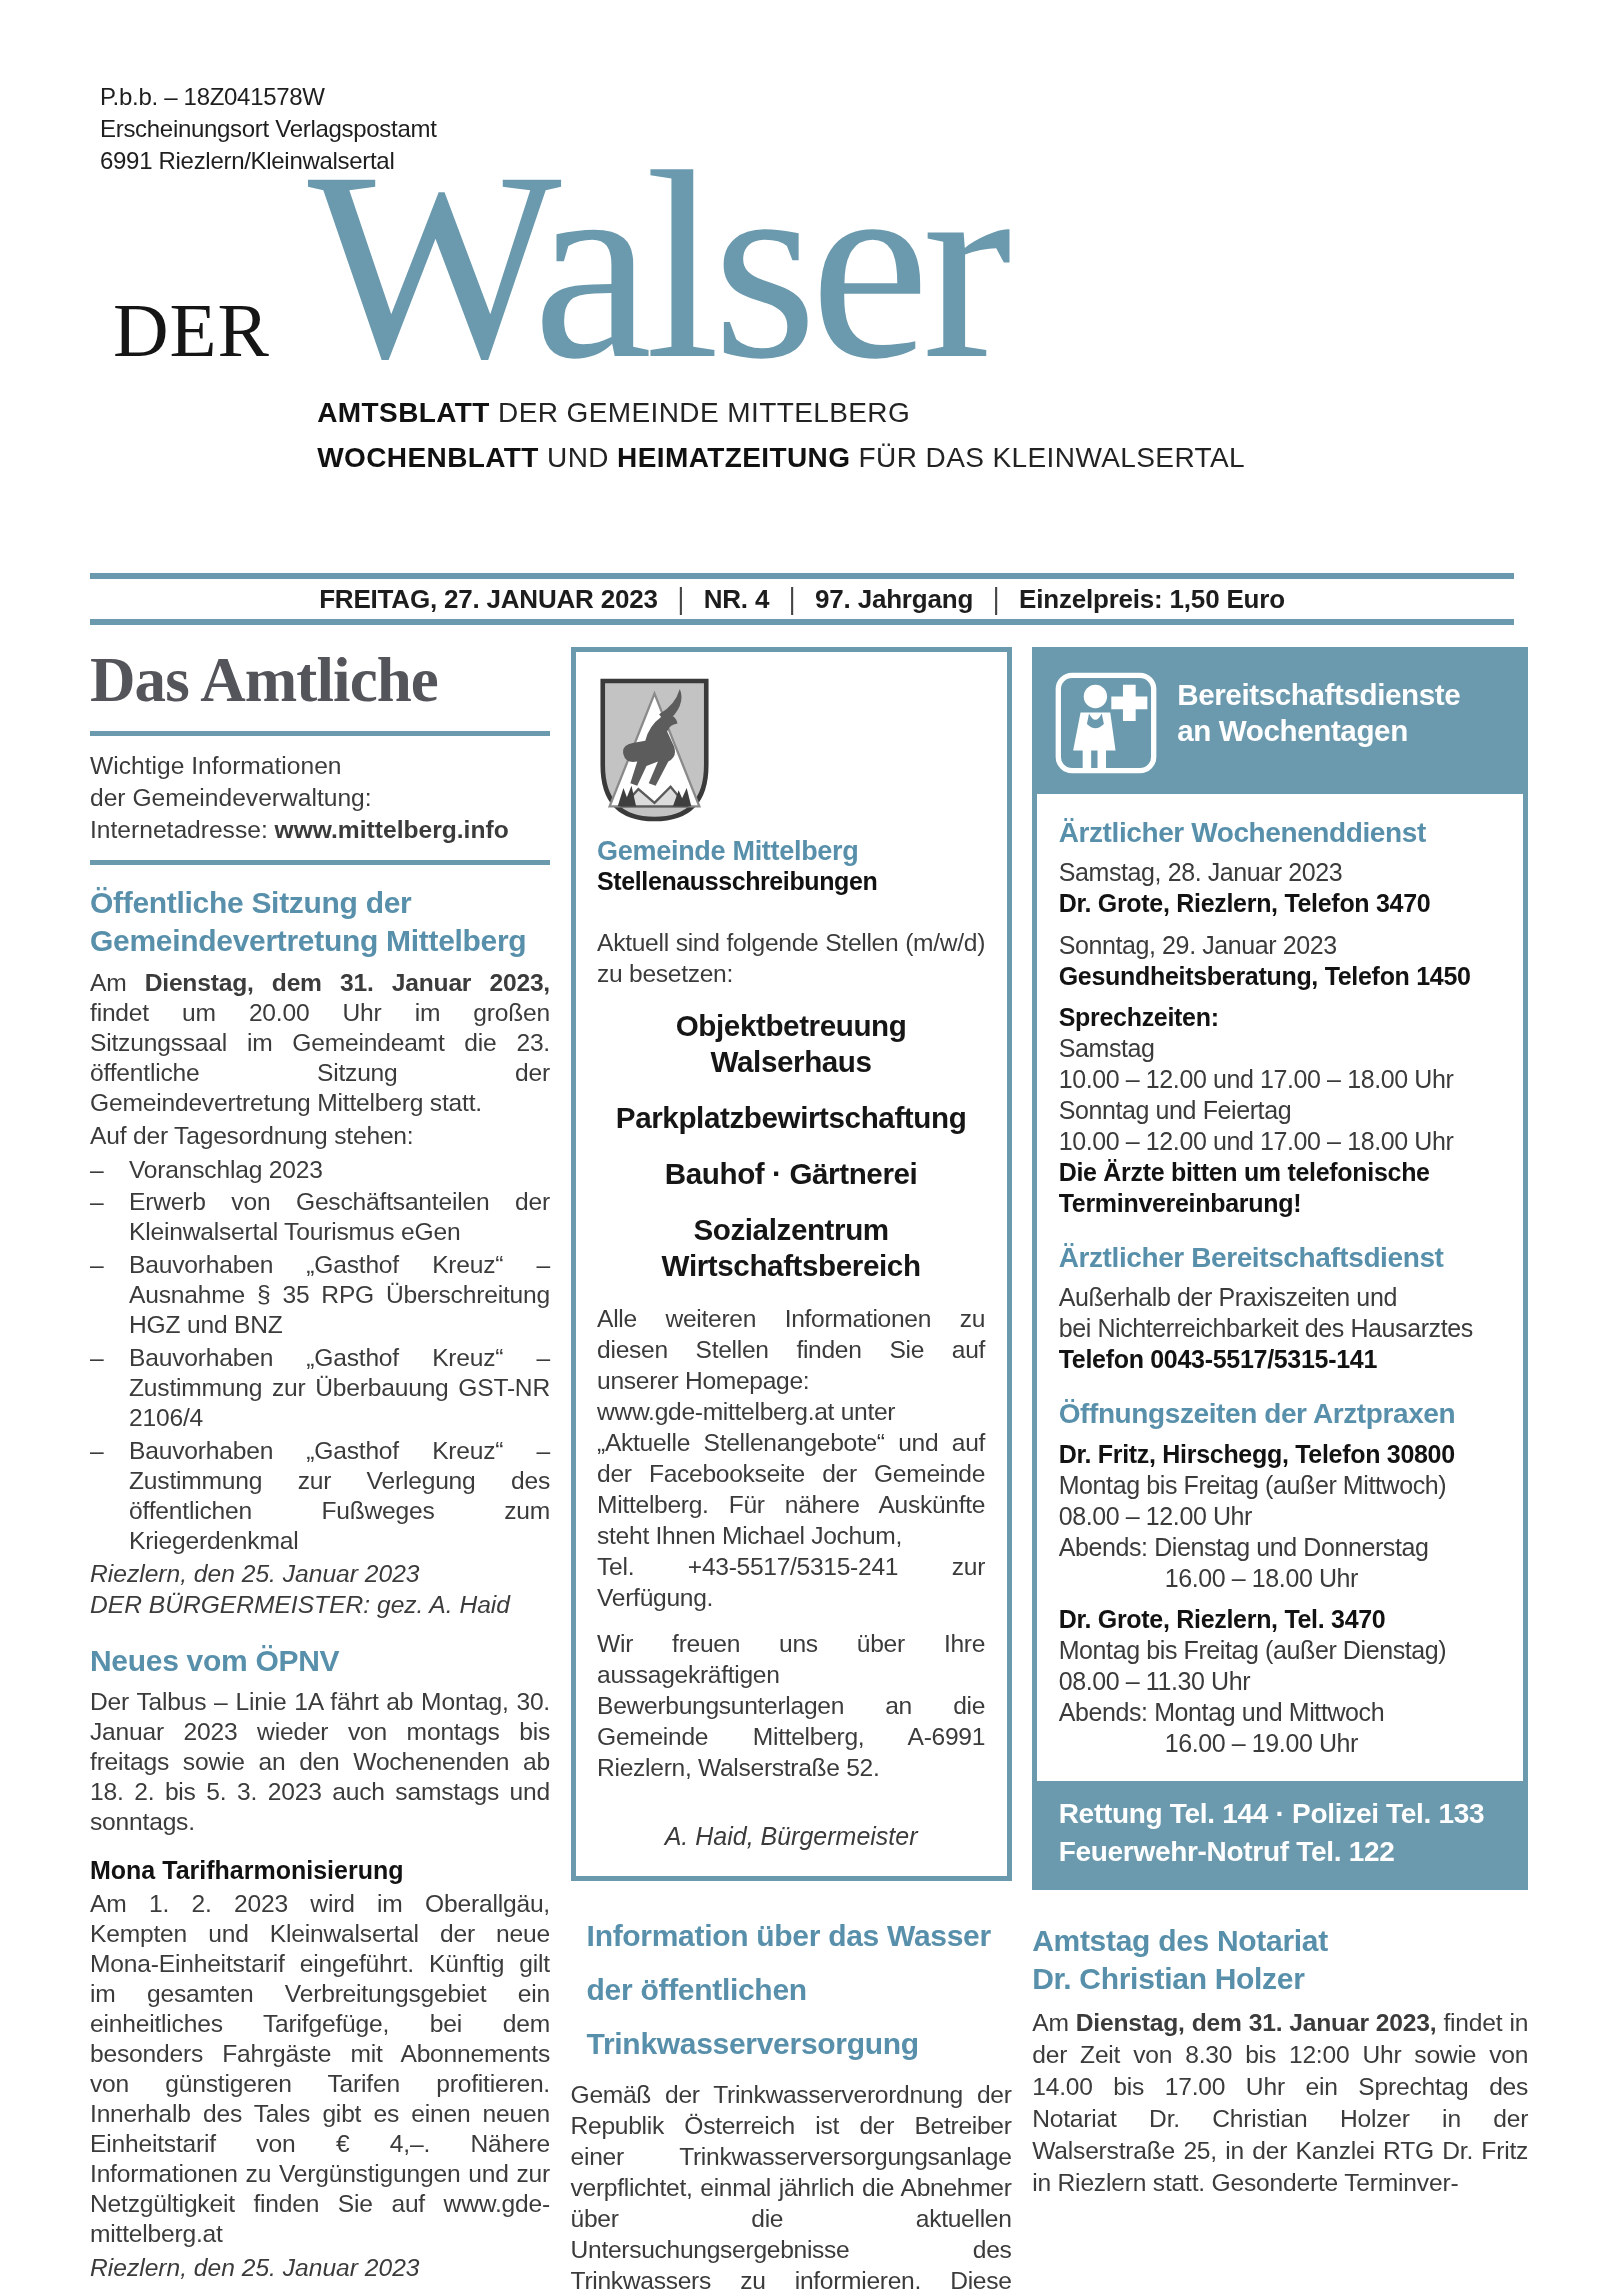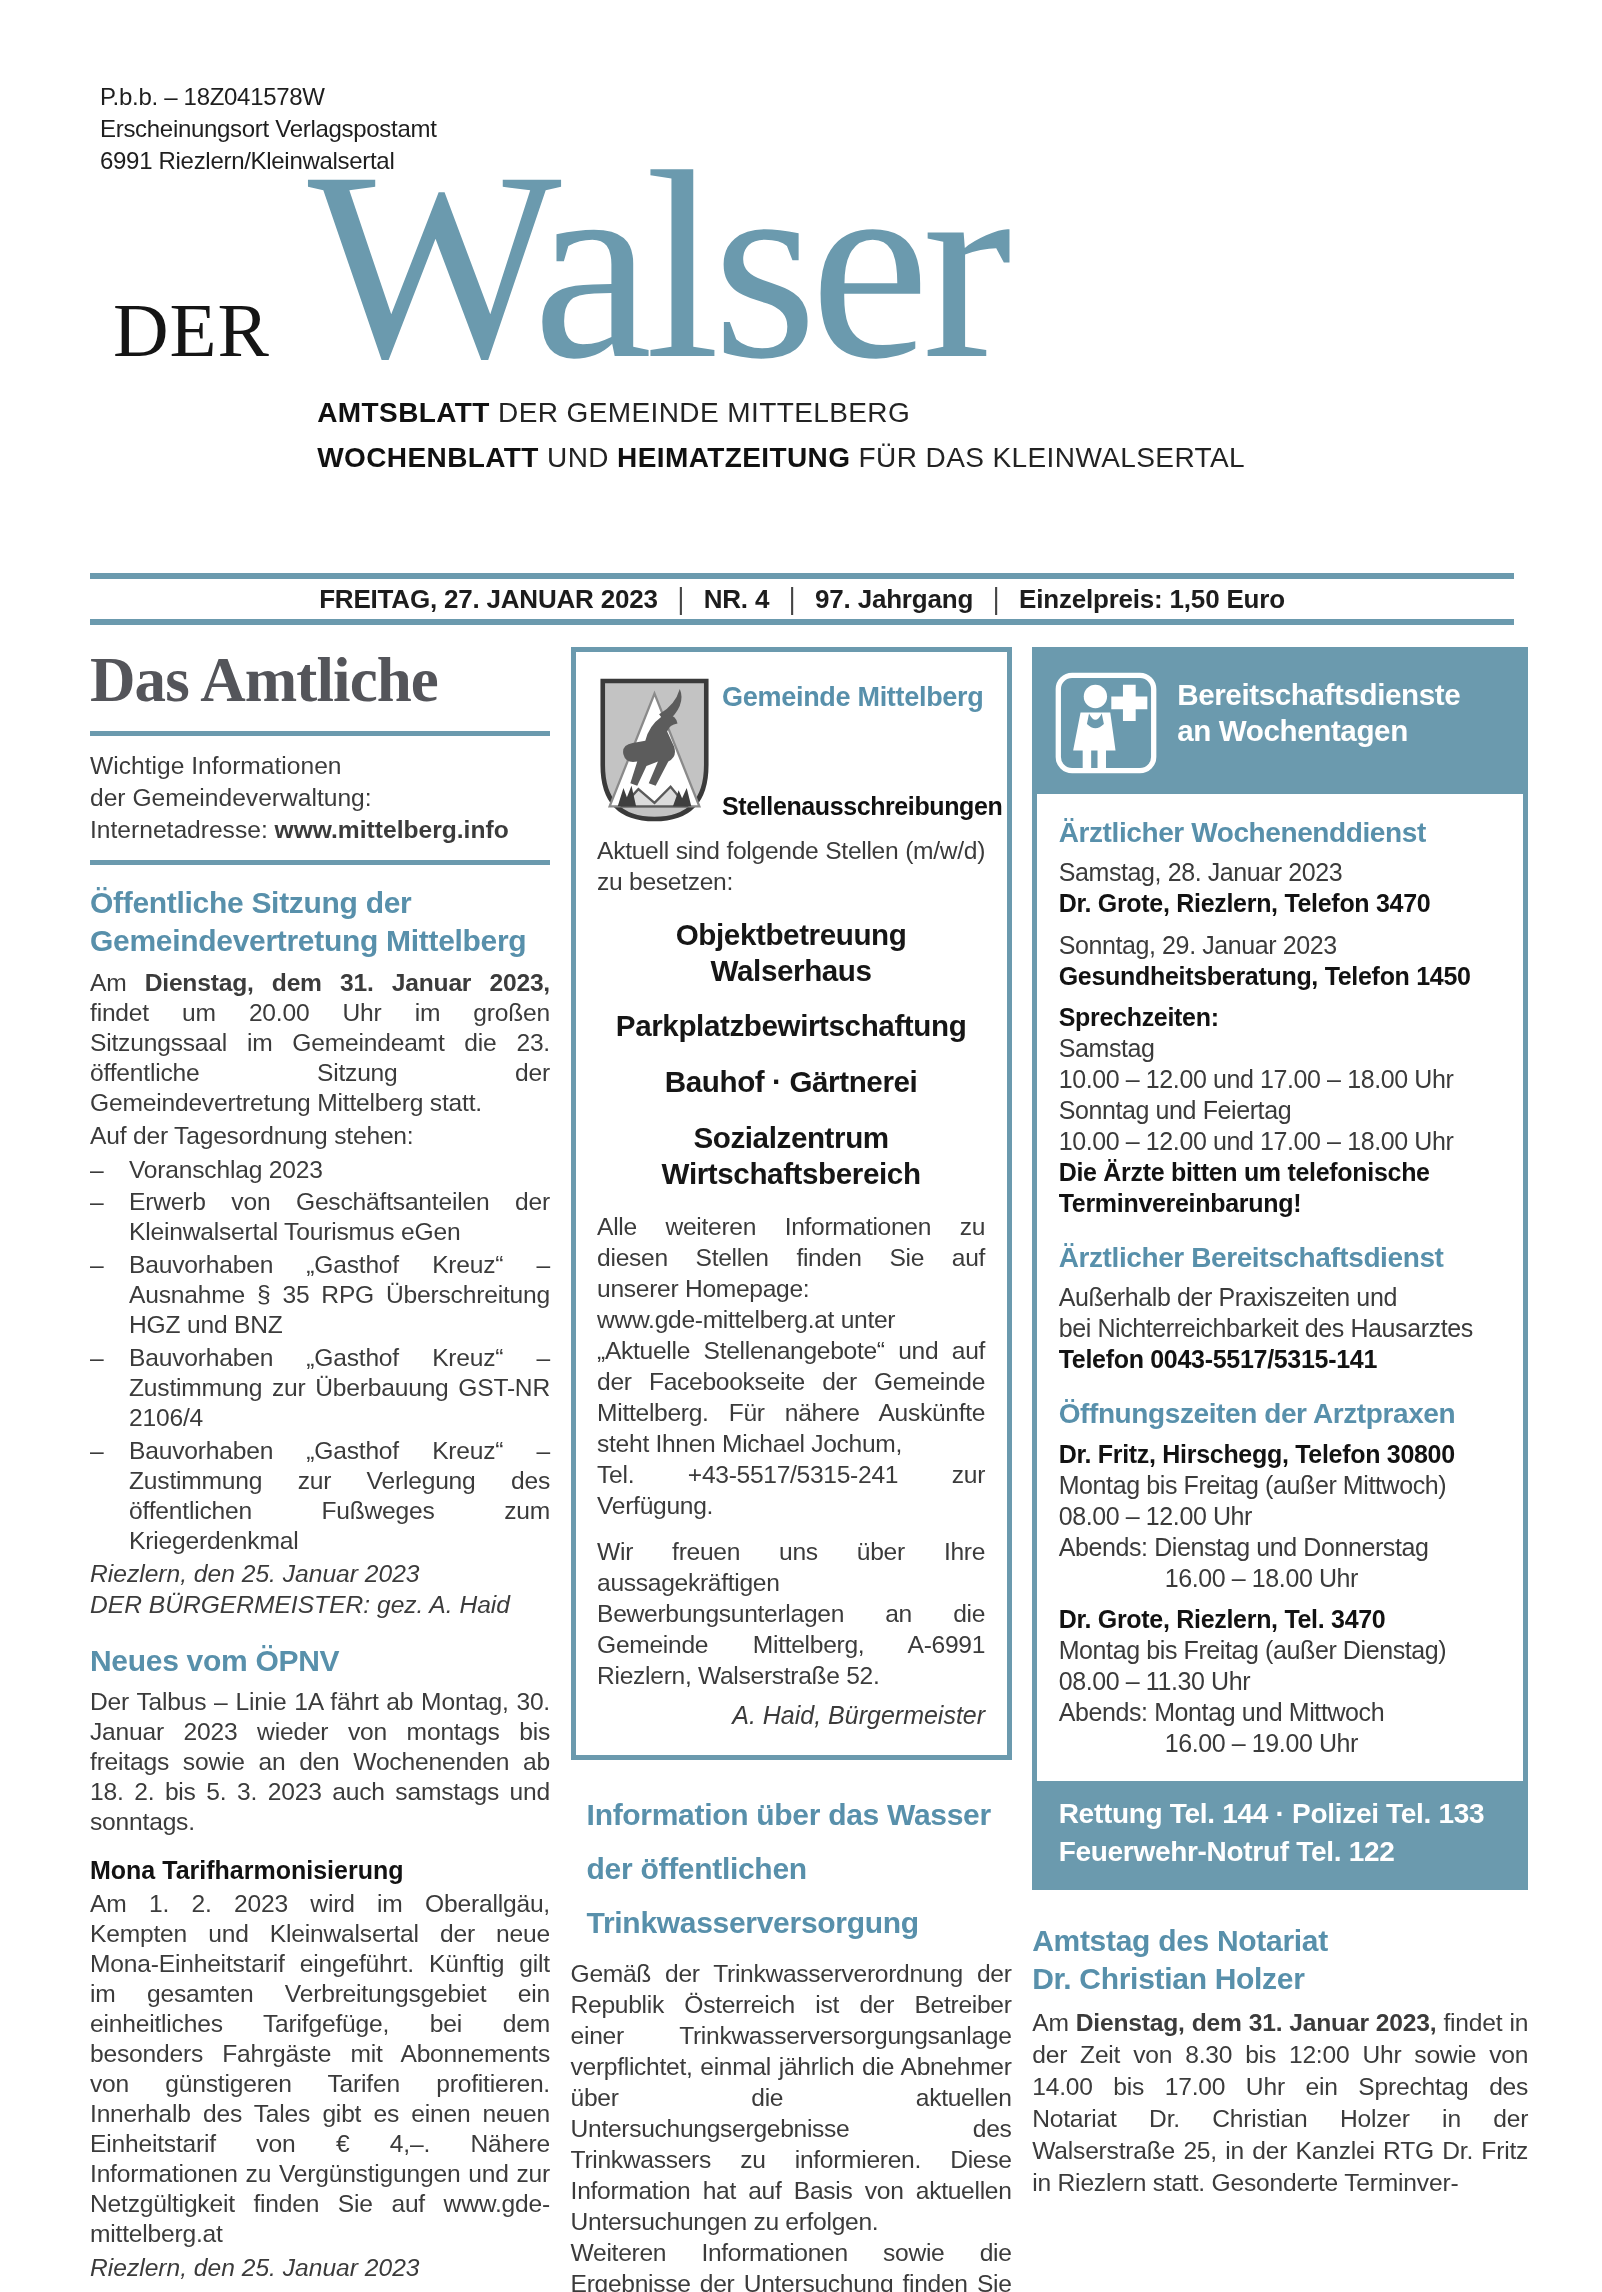--- a/index.html
+++ b/index.html
@@ -37,30 +37,30 @@
           letter-spacing:-0.3px;margin:21.5px 0 7.2px 0;}
   .h-blue.first{margin-top:19.7px;}
   .body-p{font-size:24.6px;line-height:30px;text-align:justify;letter-spacing:-0.2px;margin:0 0 3.6px 0;}
   .li{display:flex;font-size:24.6px;line-height:30px;letter-spacing:-0.2px;margin:0 0 2.7px 0;}
   .li .dash{flex:0 0 39px;}
   .li .txt{flex:1;text-align:justify;}
   .ital{font-style:italic;font-size:24.6px;line-height:31px;}
   .h-sub{font-size:25px;font-weight:700;color:#121212;margin:18px 0 3.6px 0;line-height:30px;}
   
   .mid-box{border:5.4px solid var(--accent);box-sizing:border-box;padding:23px 21.5px 25px 21.5px;}
-  .box-head{display:flex;gap:10px;margin-bottom:10px;}
+  .box-head{display:flex;gap:4px;margin-bottom:27px;flex-direction:column;}
   .coat{width:115px;height:150px;flex:0 0 auto;}
   .box-head-right{display:flex;flex-direction:column;justify-content:space-between;padding:7.2px 0 3.6px 0;}
   .gemeinde{font-size:27px;font-weight:700;color:var(--heading);letter-spacing:-0.3px;}
   .stellen{font-size:25px;font-weight:700;color:#111;letter-spacing:-0.4px;}
   .job{font-size:29.6px;font-weight:700;text-align:center;color:#161616;line-height:36px;
        letter-spacing:-0.4px;margin:19.7px 0;}
   .mid-p{font-size:24.6px;line-height:31px;text-align:justify;letter-spacing:-0.3px;margin:0;}
   .mid-group{margin-top:14.3px;}
-  .sig-right{text-align:right;font-style:italic;font-size:25px;margin-top:10px;}
+  .sig-right{text-align:center;font-style:italic;font-size:25px;margin-top:39px;}
   .wasser{margin-top:36px;}
   .h-blue-line{font-size:30px;font-weight:700;color:var(--heading);line-height:38px;letter-spacing:-0.3px;}
   .wasser .h-blue-line{margin:16px;}
   .wasser .body-wrap{margin-top:9px;}
   
   .right-box{border:5.4px solid var(--accent);box-sizing:border-box;display:flex;flex-direction:column;}
   .rb-head{background:var(--accent);color:#fff;padding:14.3px 16px 18px 16px;display:flex;gap:18px;}
   .docicon{width:106px;height:106px;flex:0 0 auto;margin-top:3.6px;}
   .rb-h1{font-size:31px;font-weight:700;line-height:38px;letter-spacing:-0.4px;}
   .rb-h2{font-size:29.6px;font-weight:700;line-height:36px;letter-spacing:-0.4px;margin-top:10.7px;}

